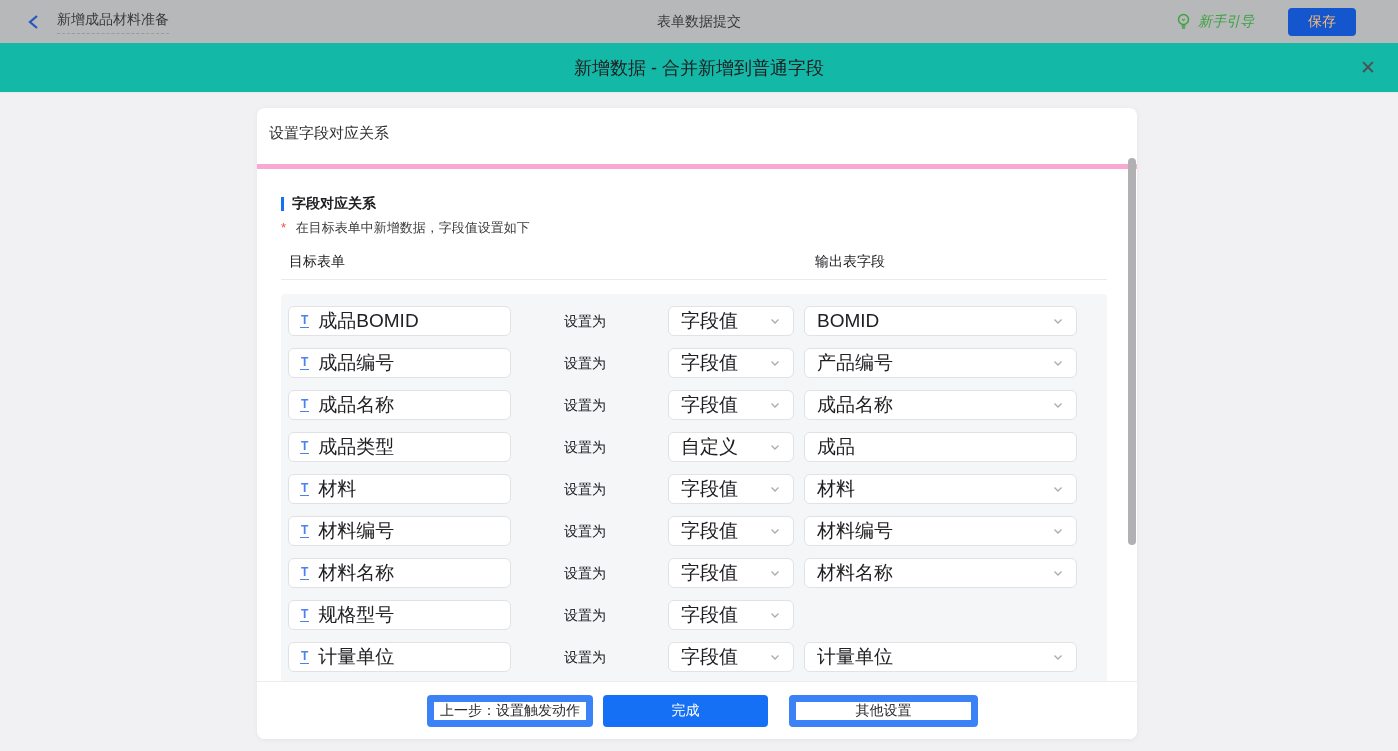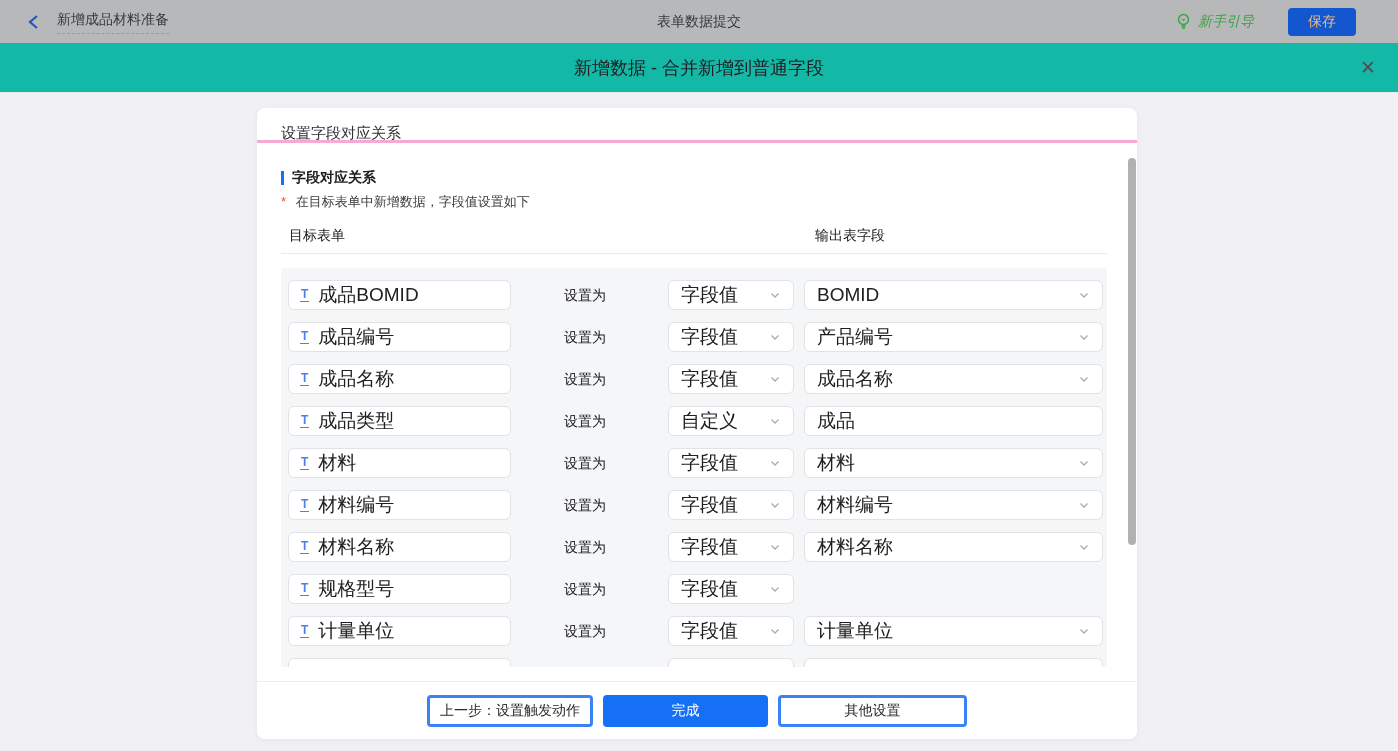--- a/index.html
+++ b/index.html
@@ -25,22 +25,22 @@
                   background:#14b8a6; border-bottom:1px solid #e9eaec; z-index:4; }
   .modal-title { text-align:center; line-height:50px; font-size:18px; font-weight:500; color:#202024; }
   .modal-close { position:absolute; right:22px; top:0; height:50px; line-height:50px;
                  font-size:19px; color:#4f4f52; cursor:pointer; }
 
   
   .modal-body { position:absolute; top:94px; left:0; width:1398px; height:657px; background:#f1f1f3; }
 
   .card { position:absolute; left:257px; top:14px; width:880px; height:631px; background:#fff;
           border-radius:8px; box-shadow:0 1px 6px rgba(0,0,0,.05); overflow:hidden; }
-  .card-header { height:35px; line-height:49px; padding-left:24px; font-size:15px;
-                 color:#2f2f33; border-bottom:3px solid #f9a8d4; }
+  .card-header { height:61px; line-height:49px; padding-left:12px; font-size:15px;
+                 color:#2f2f33; border-bottom:5px solid #f9a8d4; }
   .card-content { position:relative; height:524px; overflow:hidden; }
 
   .section-title { position:absolute; top:26px; left:24px; display:flex; align-items:center;
                    font-size:14px; font-weight:bold; color:#202024; }
   .section-bar { width:3px; height:14px; background:#1670f5; margin-right:8px; }
   .note { position:absolute; top:50px; left:24px; font-size:13px; color:#3c3c40; }
   .note .star { color:#f54a45; margin-right:6px; font-size:13px; }
 
   .col-header-left  { position:absolute; top:84px; left:32px;  font-size:14px; color:#202024; }
   .col-header-right { position:absolute; top:84px; left:558px; font-size:14px; color:#202024; }
@@ -50,32 +50,32 @@
                 background:#f5f6f8; border-radius:4px; }
   .map-row { position:absolute; left:0; width:826px; height:30px; }
   .box { position:absolute; top:0; height:30px; background:#fff; border:1px solid #e0e2e6;
          border-radius:6px; display:flex; align-items:center; cursor:pointer; }
   .target-box { left:7px; width:223px; padding:0 11px; gap:9px; }
   .t-icon { color:#4c80f1; font-size:12px; font-weight:600; line-height:13px;
             border-bottom:1px solid #4c80f1; padding:0 1px; }
   .box-text { font-size:19px; color:#202024; white-space:nowrap; overflow:hidden; }
   .setas { position:absolute; left:283px; top:0; line-height:30px; font-size:14px; color:#202024; }
   .mode-box   { left:387px; width:126px; padding:12px 12px; justify-content:space-between; }
-  .output-box { left:523px; width:299px; padding:0 12px; justify-content:space-between; }
+  .output-box { left:523px; width:273px; padding:0 12px; justify-content:space-between; }
   .chev { flex:0 0 auto; }
 
   .scroll-thumb { position:absolute; left:871px; top:50px; width:8px; height:387px;
                   background:#b1b1b3; border-radius:4px; cursor:pointer; }
 
   .card-footer { position:absolute; bottom:0; left:0; width:880px; height:58px; background:#fff;
                  border-top:1px solid #ececee; display:flex; align-items:center;
                  justify-content:center; gap:10px; }
   .btn { height:32px; border-radius:4px; font-size:14px; display:flex; align-items:center;
          justify-content:center; cursor:pointer; }
-  .btn-outline { background:#fff; border:3px solid #3b82f6; color:#2a2a2e; width:166px; }
+  .btn-outline { background:#fff; border:7px solid #3b82f6; color:#2a2a2e; width:166px;margin-left:11px; }
   .btn-primary { background:#1670f5; border:none; color:#fff; width:165px; }
   .btn-other { width:189px; }
 </style>
 </head>
 <body>
 
 <div class="topbar">
   <span class="back-btn">
     <svg width="14" height="16" viewBox="0 0 14 16">
       <polyline points="10,2 3,8 10,14" fill="none" stroke="#2456bd" stroke-width="2.2"></polyline>

